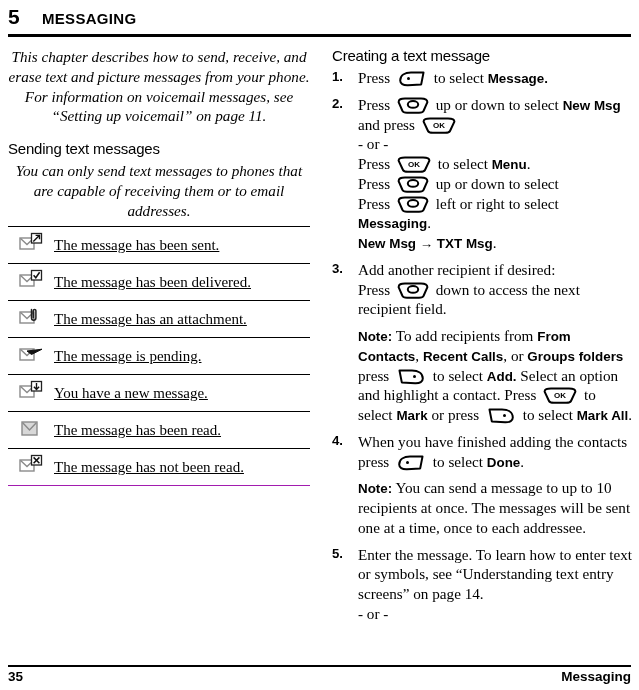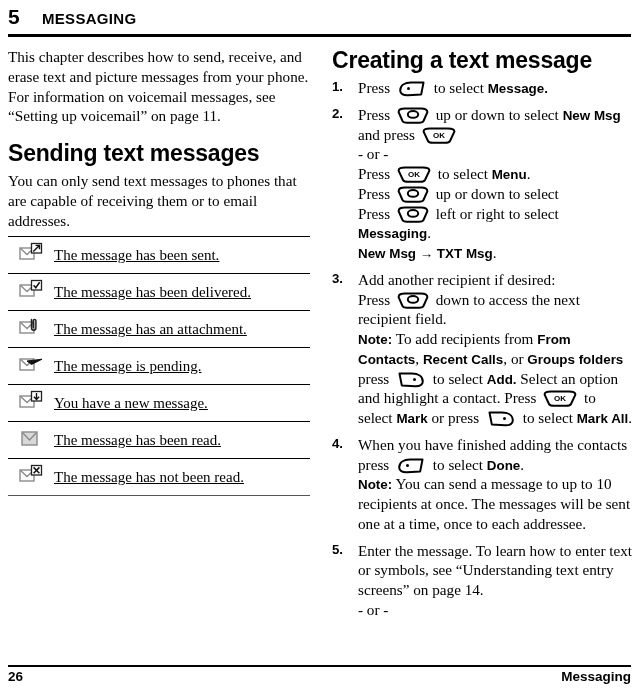--- a/index.html
+++ b/index.html
@@ -58,28 +58,29 @@
   }
   .col {
     width: 302px;
     flex: 0 0 302px;
   }
 
   p.body {
     font-size: 15.2px;
     line-height: 1.30;
     margin: 0 0 9px 0;
-    text-align: left;
+    text-align: center;
+    font-style: italic;
   }
   p.tight { margin-bottom: 6px; }
 
   h2.sec {
     font-family: "Liberation Sans", sans-serif;
-    font-size: 23px;
-    font-weight: bold;
+    font-size: 15px;
+    font-weight: normal;
     margin: 14px 0 4px 0;
     letter-spacing: -0.2px;
   }
   h2.sec.first { margin-top: 0; }
 
   .lead-bold {
     font-family: "Liberation Sans", sans-serif;
     font-weight: bold;
     font-size: 13.4px;
   }
@@ -127,20 +128,21 @@
   .step-num {
     position: absolute;
     left: 0;
     top: 0;
     font-family: "Liberation Sans", sans-serif;
     font-weight: bold;
     font-size: 13.2px;
   }
   .step-line { display: block; }
   .note {
+    margin-top: 7px;
     font-size: 15.2px;
     line-height: 1.30;
   }
 
   
   .key {
     display: inline-block;
     vertical-align: -4px;
     margin: 0 3px;
   }
@@ -319,18 +321,18 @@
             <span class="step-line"><span>- or -</span></span>
           </li>
         </ol>
     </div>
 
   </div>
 
   <div class="footer">
     <hr class="footer-rule">
     <div class="footer-row">
-      <span>26</span>
+      <span>35</span>
       <span>Messaging</span>
     </div>
   </div>
 
 </div>
 
 </body></html>

